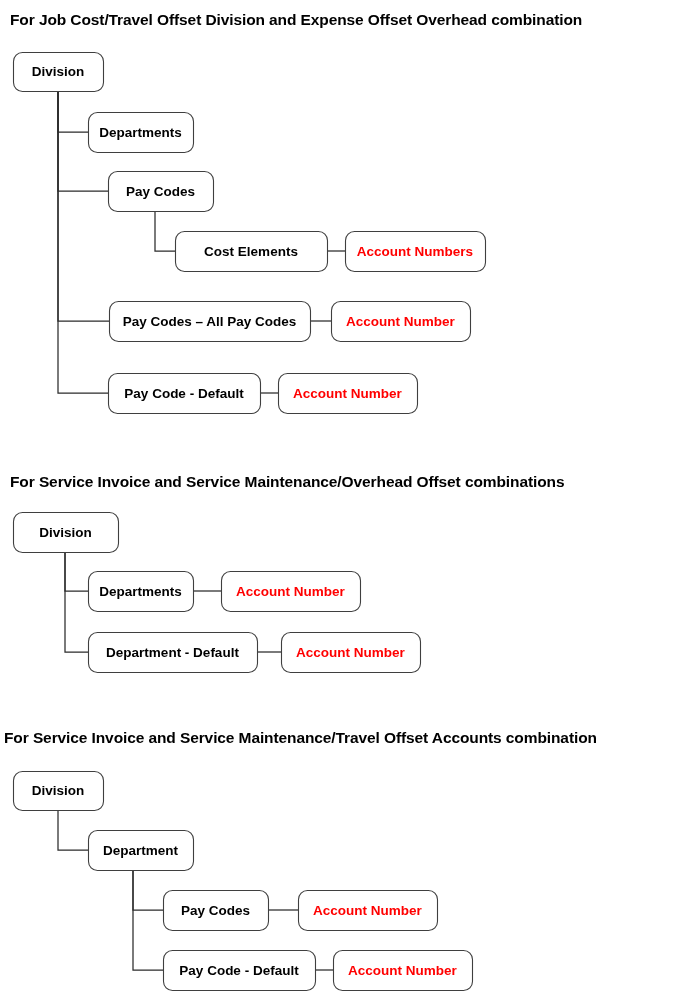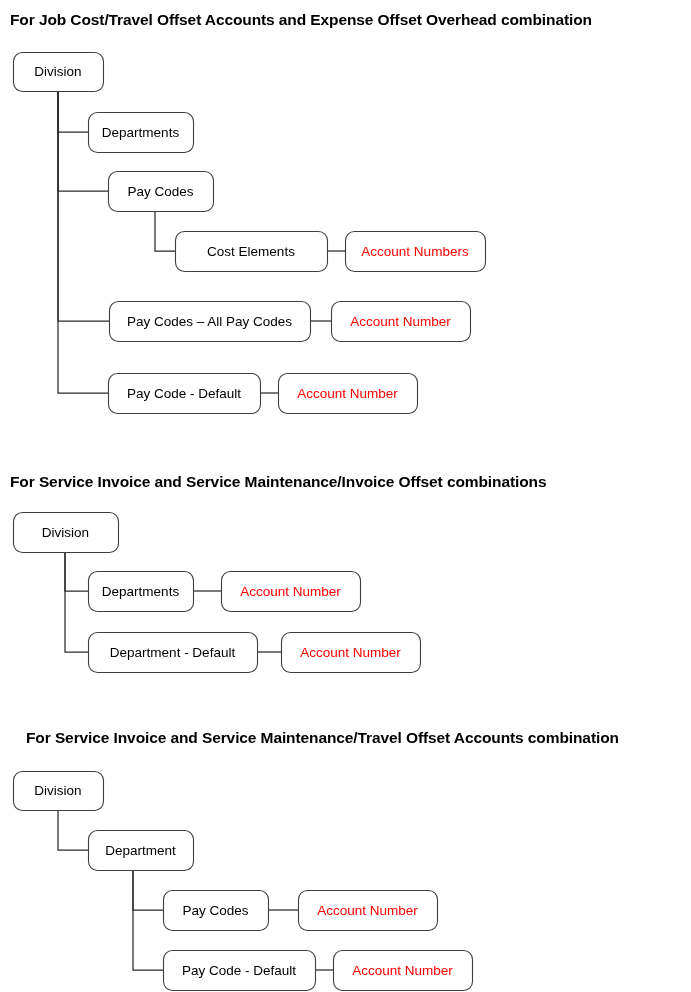--- a/index.html
+++ b/index.html
@@ -32,20 +32,21 @@
   }
   .heading .b {
     font-weight: bold;
   }
   .heading .n {
     font-weight: bold;
   }
   .tree {
     position: absolute;
     left: 0;
+    font-weight: bold;
   }
   .tree svg {
     display: block;
     overflow: visible;
   }
   .node-box {
     fill: #ffffff;
     stroke: #3f3f3f;
     stroke-width: 1.1;
   }
@@ -64,21 +65,21 @@
     stroke-width: 1.25;
     fill: none;
     stroke-linecap: square;
   }
 </style>
 </head>
 <body>
 
 <div class="page">
   <div id="sections-root">
-      <div class="heading" style="top: 10px; left: 10px;"><span class="n">For </span><span class="b">Job Cost/Travel Offset Accounts</span><span class="n"> and </span><span class="b">Expense Offset Overhead</span><span class="n"> combination</span></div>
+      <div class="heading" style="top: 10px; left: 10px;"><span class="n">For </span><span class="b">Job Cost/Travel Offset Division</span><span class="n"> and </span><span class="b">Expense Offset Overhead</span><span class="n"> combination</span></div>
       <div class="tree" style="top: 45px; width: 691px; height: 390px;">
         <svg width="691" height="390" viewBox="0 0 691 390">
           <g>
             <path d="M 58 46 L 58 87 L 88 87" class="connector"></path>
             <path d="M 58 46 L 58 146 L 108 146" class="connector"></path>
             <path d="M 155 166 L 155 206 L 175 206" class="connector"></path>
             <path d="M 327 206 L 345 206" class="connector"></path>
             <path d="M 58 46 L 58 276 L 109 276" class="connector"></path>
             <path d="M 310 276 L 331 276" class="connector"></path>
             <path d="M 58 46 L 58 348 L 108 348" class="connector"></path>
@@ -115,21 +116,21 @@
           <g>
             <rect x="108.5" y="328.5" width="152" height="40" rx="9" ry="9" class="node-box"></rect>
             <text x="184" y="349" class="node-label">Pay Code - Default</text>
           </g>
           <g>
             <rect x="278.5" y="328.5" width="139" height="40" rx="9" ry="9" class="node-box"></rect>
             <text x="347.5" y="349" class="node-label accent">Account Number</text>
           </g>
         </svg>
       </div>
-      <div class="heading" style="top: 472px; left: 10px;"><span class="n">For </span><span class="b">Service Invoice</span><span class="n"> and </span><span class="b">Service Maintenance/Invoice Offset</span><span class="n"> combinations</span></div>
+      <div class="heading" style="top: 472px; left: 10px;"><span class="n">For </span><span class="b">Service Invoice</span><span class="n"> and </span><span class="b">Service Maintenance/Overhead Offset</span><span class="n"> combinations</span></div>
       <div class="tree" style="top: 505px; width: 691px; height: 190px;">
         <svg width="691" height="190" viewBox="0 0 691 190">
           <g>
             <path d="M 65 47 L 65 86 L 88 86" class="connector"></path>
             <path d="M 193 86 L 221 86" class="connector"></path>
             <path d="M 65 47 L 65 147 L 88 147" class="connector"></path>
             <path d="M 257 147 L 281 147" class="connector"></path>
           </g>
           <g>
             <rect x="13.5" y="7.5" width="105" height="40" rx="9" ry="9" class="node-box"></rect>
@@ -146,21 +147,21 @@
           <g>
             <rect x="88.5" y="127.5" width="169" height="40" rx="9" ry="9" class="node-box"></rect>
             <text x="172.5" y="148" class="node-label">Department - Default</text>
           </g>
           <g>
             <rect x="281.5" y="127.5" width="139" height="40" rx="9" ry="9" class="node-box"></rect>
             <text x="350.5" y="148" class="node-label accent">Account Number</text>
           </g>
         </svg>
       </div>
-      <div class="heading" style="top: 728px; left: 26px;"><span class="n">For </span><span class="b">Service Invoice</span><span class="n"> and </span><span class="b">Service Maintenance/Travel Offset Accounts</span><span class="n"> combination</span></div>
+      <div class="heading" style="top: 728px; left: 4px;"><span class="n">For </span><span class="b">Service Invoice</span><span class="n"> and </span><span class="b">Service Maintenance/Travel Offset Accounts</span><span class="n"> combination</span></div>
       <div class="tree" style="top: 762px; width: 691px; height: 230px;">
         <svg width="691" height="230" viewBox="0 0 691 230">
           <g>
             <path d="M 58 48 L 58 88 L 88 88" class="connector"></path>
             <path d="M 133 108 L 133 148 L 163 148" class="connector"></path>
             <path d="M 268 148 L 298 148" class="connector"></path>
             <path d="M 133 108 L 133 208 L 163 208" class="connector"></path>
             <path d="M 315 208 L 333 208" class="connector"></path>
           </g>
           <g>

